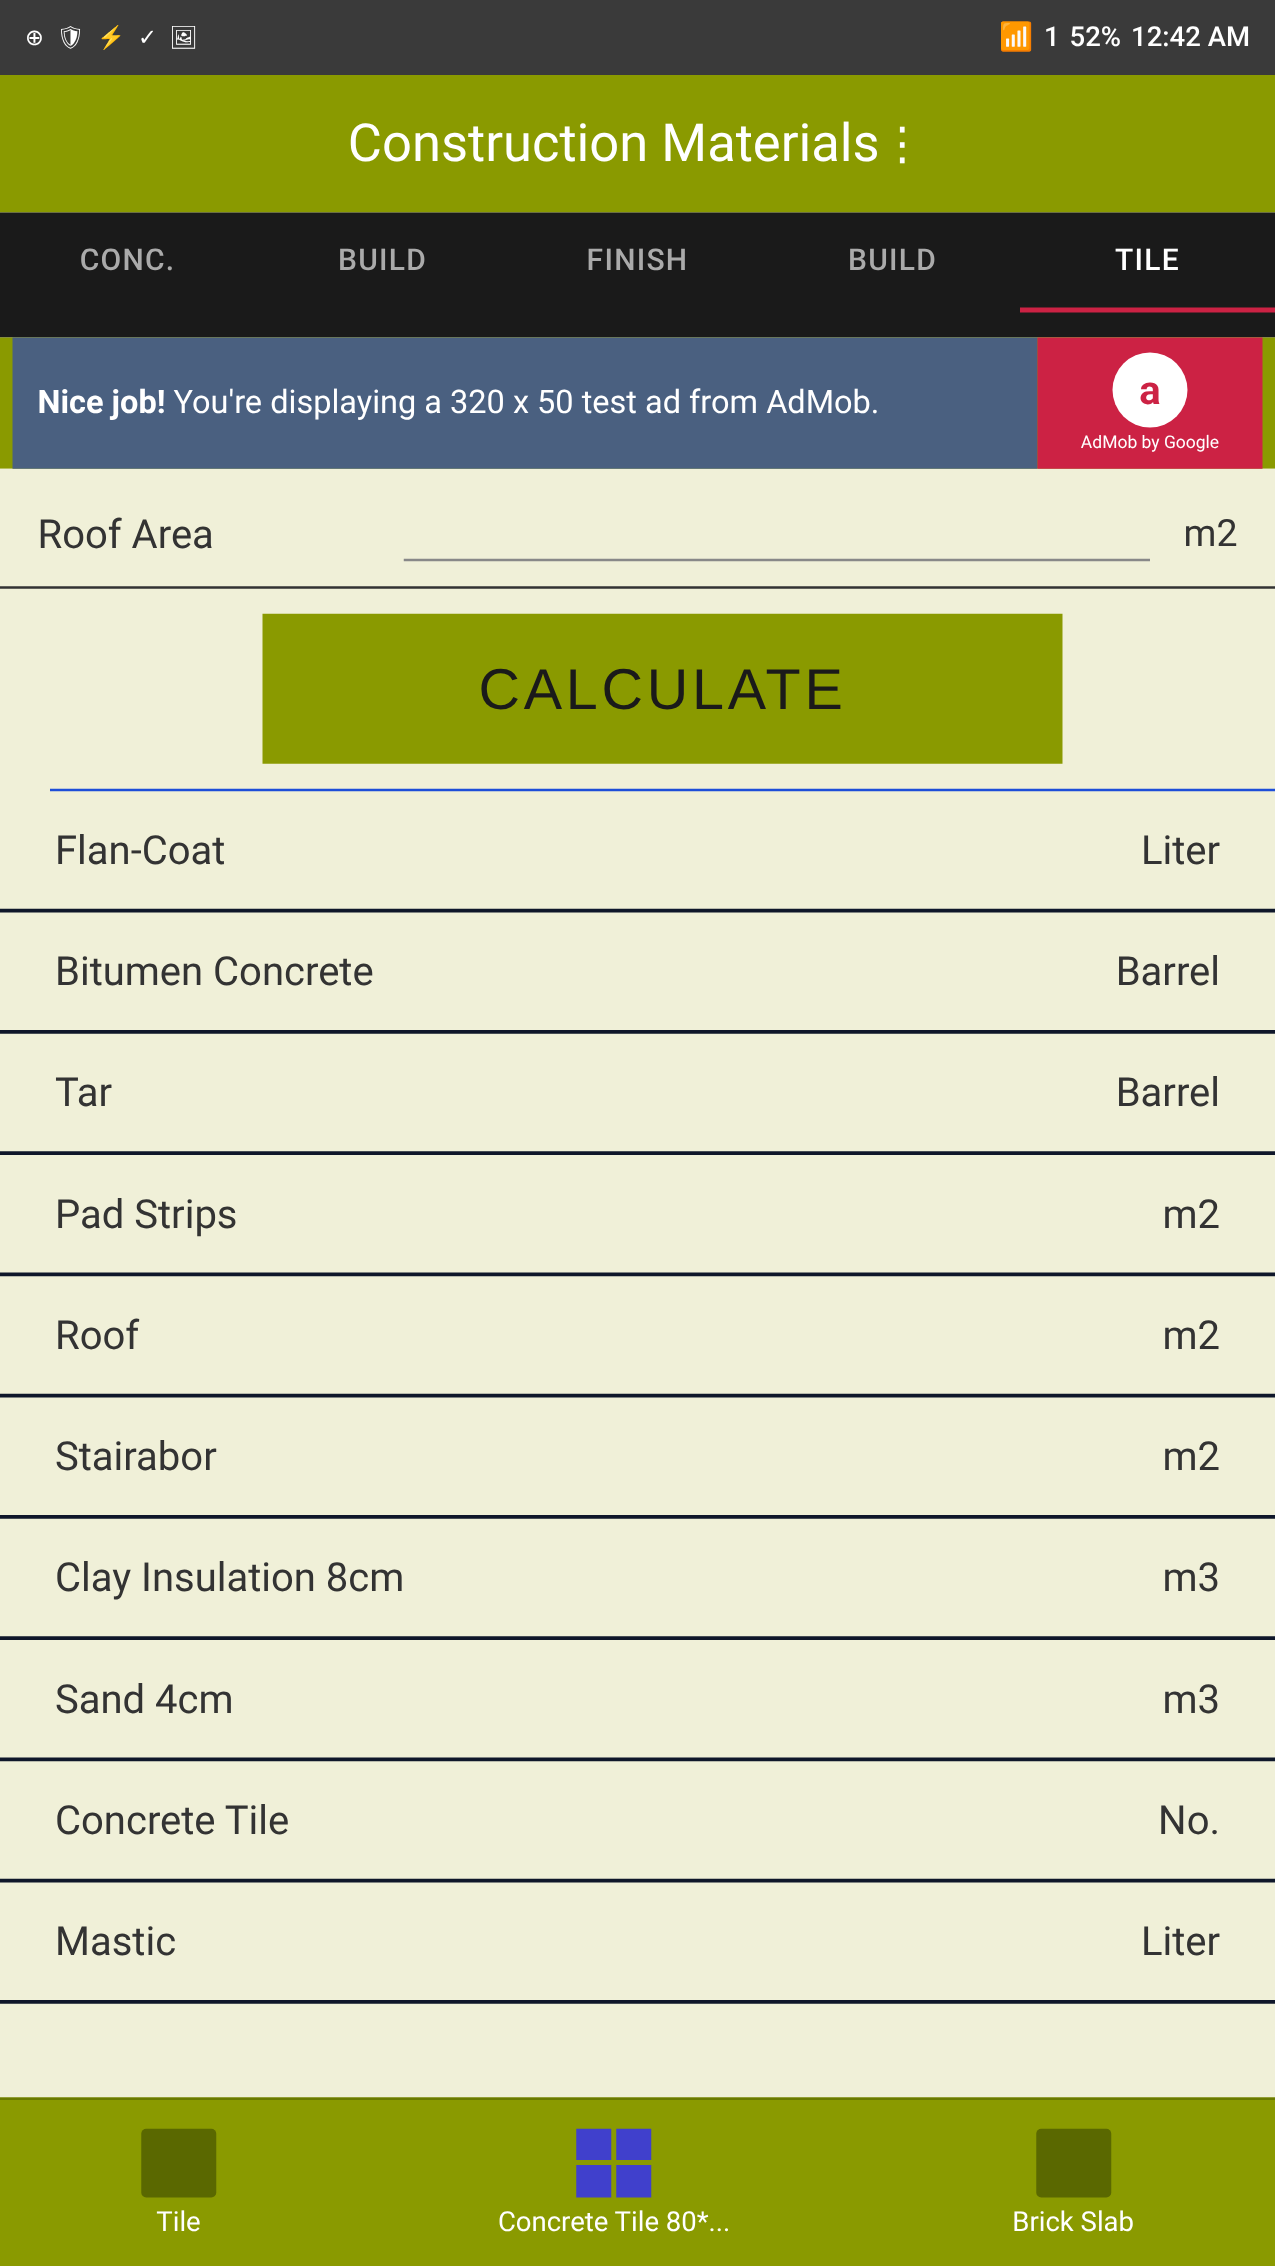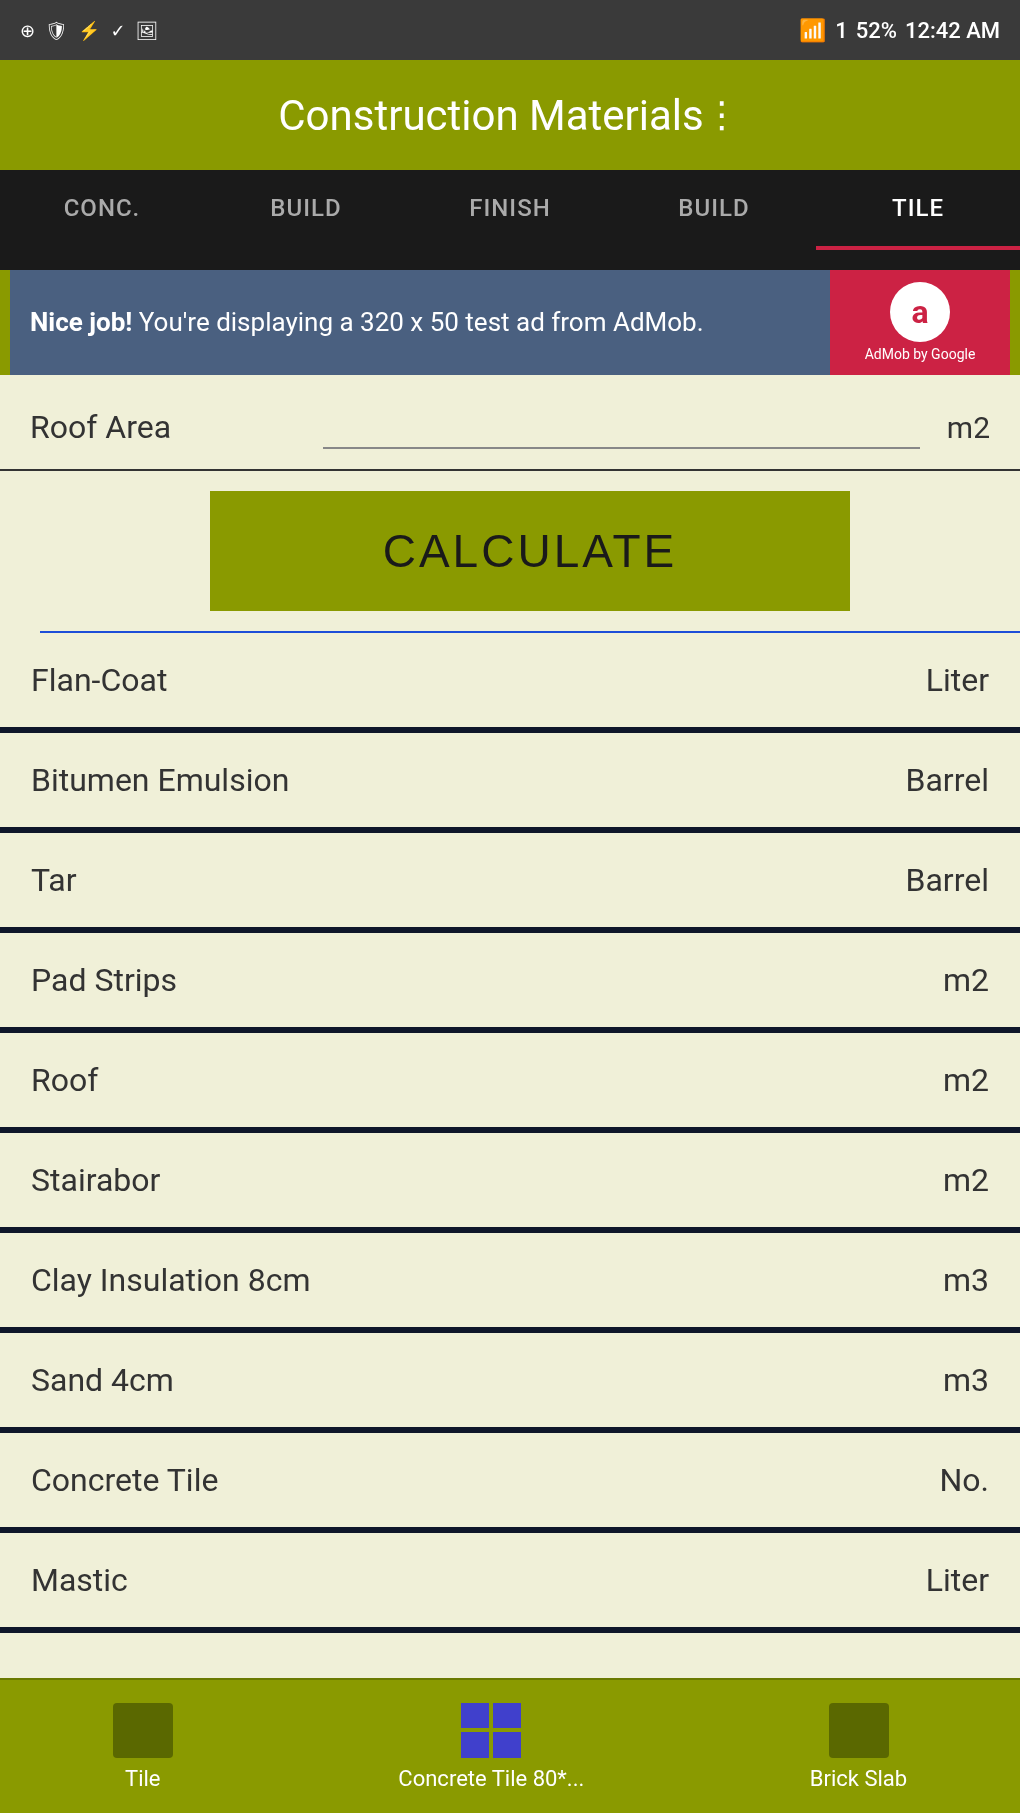--- a/index.html
+++ b/index.html
@@ -197,22 +197,22 @@
     }
 
     
     .results-list {
       width: 100%;
     }
     .result-row {
       display: flex;
       align-items: center;
       justify-content: space-between;
-      padding: 28px 31px;
-      border-bottom: 6px solid #0f172a;
+      padding: 28px 44px;
+      border-bottom: 3px solid #0f172a;
     }
     .result-name {
       font-size: 32px;
       color: #333;
     }
     .result-unit {
       font-size: 32px;
       color: #333;
     }
 
@@ -327,21 +327,21 @@
   <div class="calculate-row">
     <button class="calculate-btn">CALCULATE</button>
   </div>
 
   <div class="results-list">
     <div class="result-row">
       <span class="result-name">Flan-Coat</span>
       <span class="result-unit">Liter</span>
     </div>
     <div class="result-row">
-      <span class="result-name">Bitumen Emulsion</span>
+      <span class="result-name">Bitumen Concrete</span>
       <span class="result-unit">Barrel</span>
     </div>
     <div class="result-row">
       <span class="result-name">Tar</span>
       <span class="result-unit">Barrel</span>
     </div>
     <div class="result-row">
       <span class="result-name">Pad Strips</span>
       <span class="result-unit">m2</span>
     </div>

